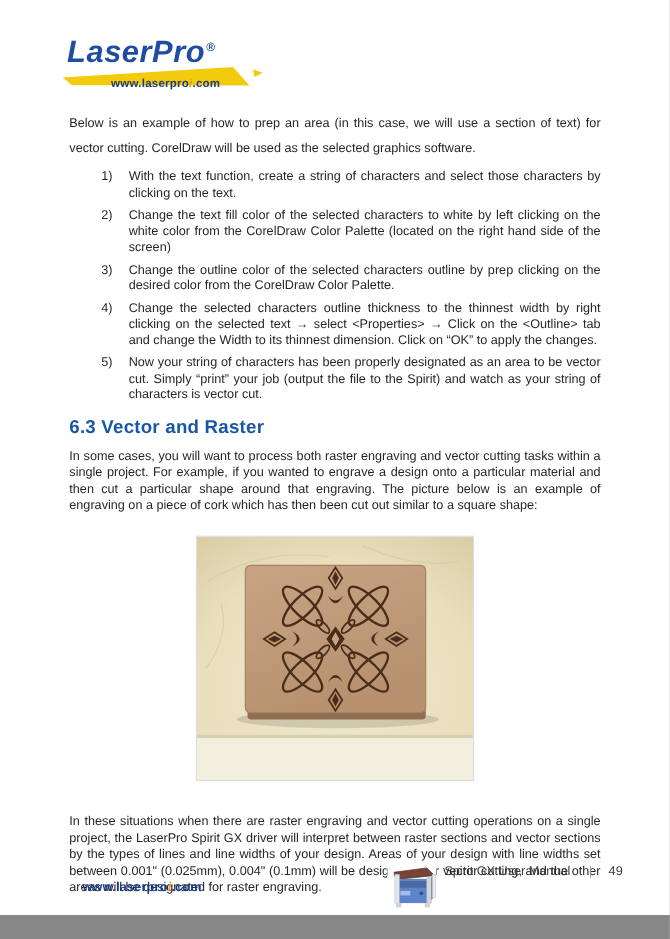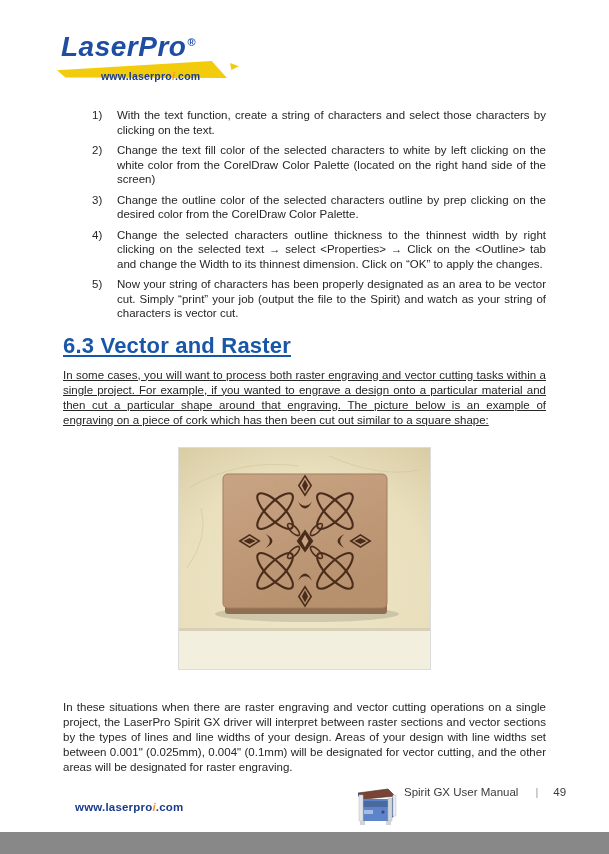--- a/index.html
+++ b/index.html
@@ -38,24 +38,24 @@
   }
   .logo-url .accent, .footer-url .accent { color:var(--accent-orange,#F7941D); font-style:italic; }
   
   .main { position:absolute; left:63px; top:101px; width:483px; }
   .intro { margin:0; line-height:23px; text-align:justify; }
   .steps { list-style:none; margin:7px 0 0 0; padding:0 0 0 29px; }
   .steps li { display:flex; margin-bottom:6px; line-height:14.5px; }
   .steps .num { flex:none; width:25px; }
   .steps .txt { flex:1; text-align:justify; }
   .section-heading {
-    margin:12px 0 0 0; font-size:22px; font-weight:bold;
-    color:var(--heading-blue,#1857A8); letter-spacing:0.2px;text-decoration:underline;
-  }
-  .section-body { margin:9px 0 0 0; line-height:15px; text-align:justify;text-decoration:underline; }
+    margin:12px 0 0 0; font-size:17px; font-weight:bold;
+    color:var(--heading-blue,#1857A8); letter-spacing:0.2px;
+  }
+  .section-body { margin:9px 0 0 0; line-height:15px; text-align:justify; }
   .figure {
     margin:19px auto 0; width:251px; height:221px;
     border:1px solid #dcdcdc; box-sizing:content-box;
   }
   .figure svg { display:block; }
   .closing { margin:30px 0 0 0; line-height:15px; text-align:justify; }
   
   .footer { position:absolute; left:0; top:786px; width:609px; height:52px; }
   .footer-url {
     position:absolute; left:75px; top:15px; text-decoration:none;
@@ -76,20 +76,21 @@
   <div class="header">
     <div class="logo">
       <div class="swoosh"></div>
       <div class="swoosh-tick"></div>
       <div class="brand"><span>LaserPro</span><span class="reg">®</span></div>
       <div class="logo-url"><span>www.laserpro</span><span class="accent">i</span><span>.com</span></div>
     </div>
   </div>
 
   <div class="main">
+    <p class="intro">Below is an example of how to prep an area (in this case, we will use a section of text) for vector cutting. CorelDraw will be used as the selected graphics software.</p>
 
     <ol class="steps">
       <li>
           <span class="num">1)</span>
           <span class="txt">With the text function, create a string of characters and select those characters by clicking on the text.</span>
         </li>
       <li>
           <span class="num">2)</span>
           <span class="txt">Change the text fill color of the selected characters to white by left clicking on the white color from the CorelDraw Color Palette (located on the right hand side of the screen)</span>
         </li>

